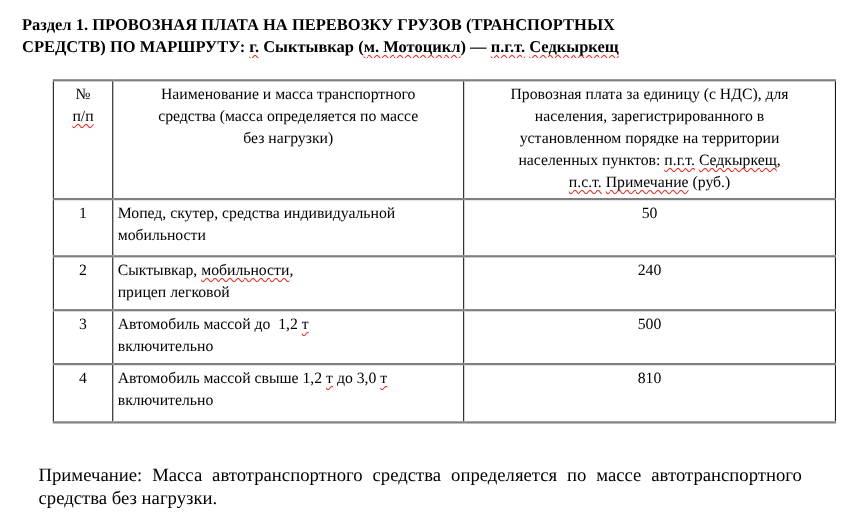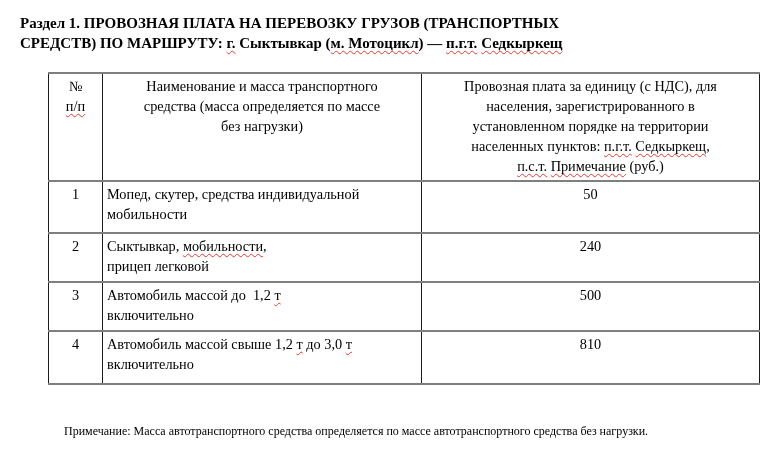--- a/index.html
+++ b/index.html
@@ -48,22 +48,22 @@
   .sp {
     text-decoration-line: underline;
     text-decoration-style: wavy;
     text-decoration-color: #e03a2f;
     text-decoration-thickness: 1px;
     text-underline-offset: 2px;
     text-decoration-skip-ink: none;
   }
 
   .note {
-    margin: 36px 46px 0 64px;
-    font-size: 12px;
+    margin: 36px 46px 0 35px;
+    font-size: 17px;
     line-height: 21px;
     text-align: justify;
   }
 </style>
 </head>
 <body>
 
 <div class="page">
 
   <div class="title"><span>Раздел 1. ПРОВОЗНАЯ ПЛАТА НА ПЕРЕВОЗКУ ГРУЗОВ (ТРАНСПОРТНЫХ

